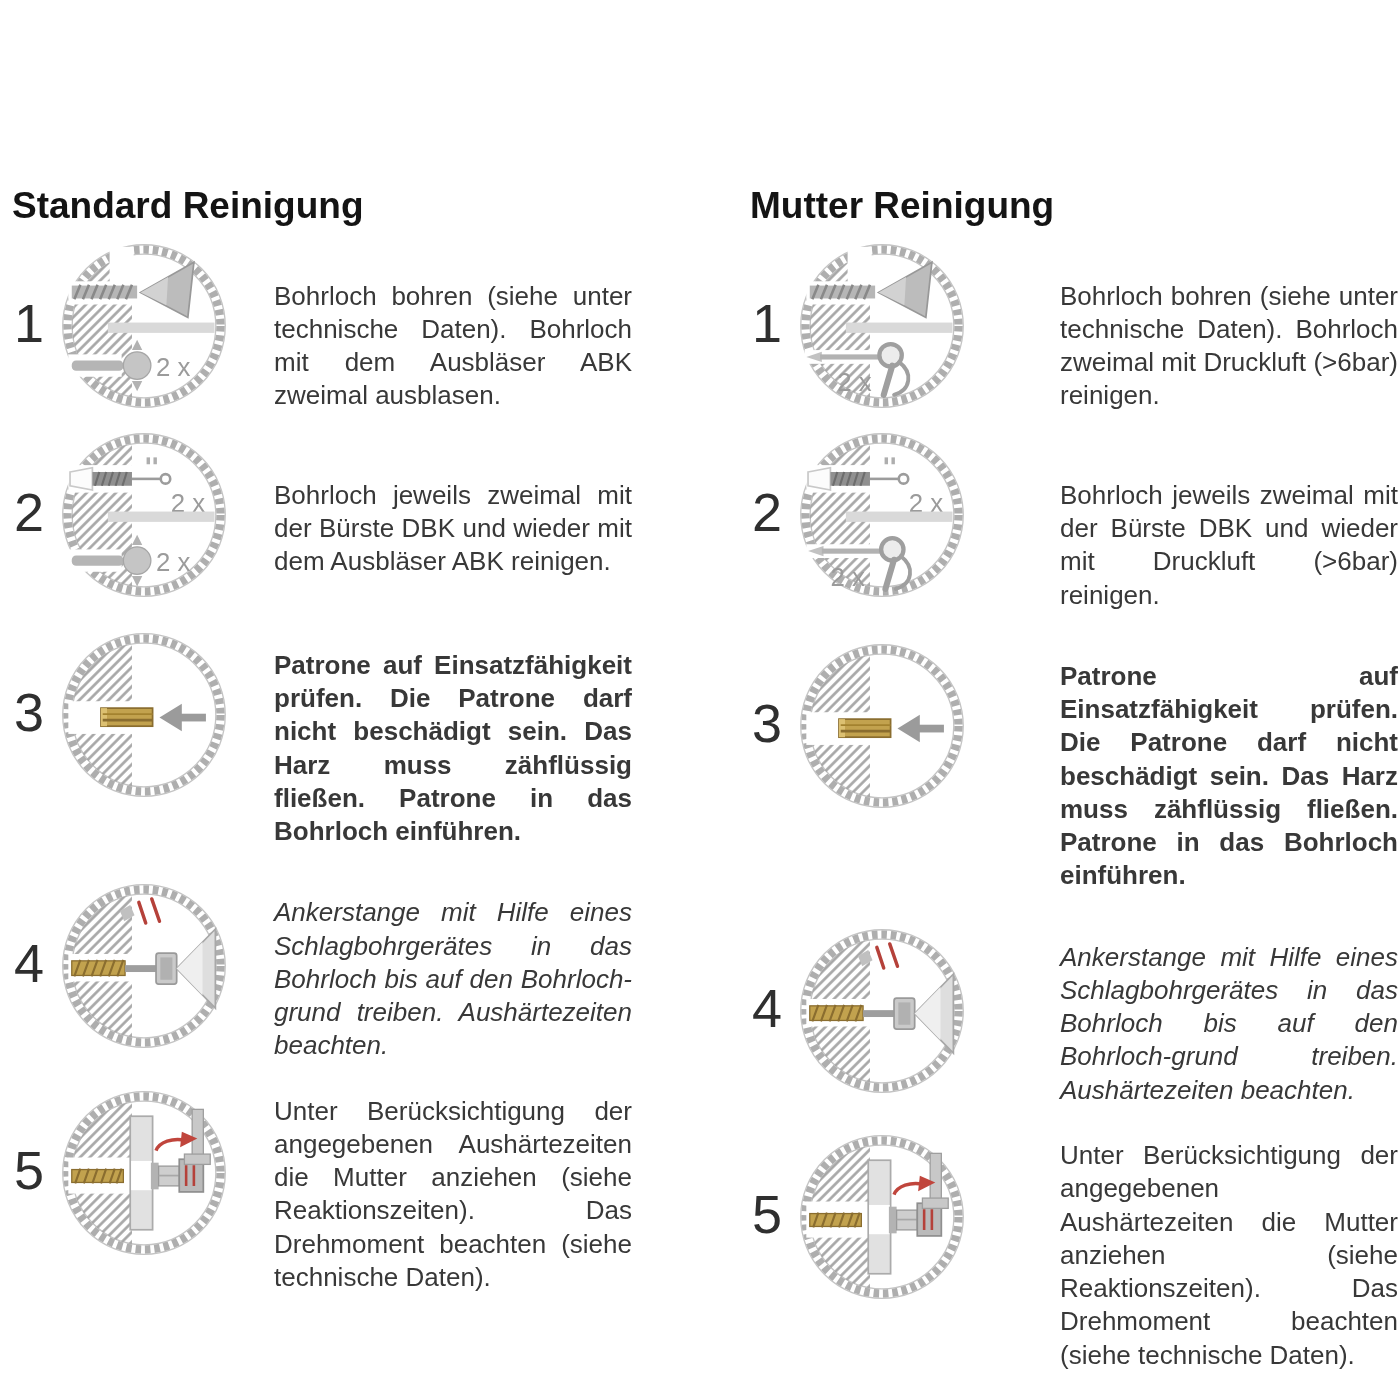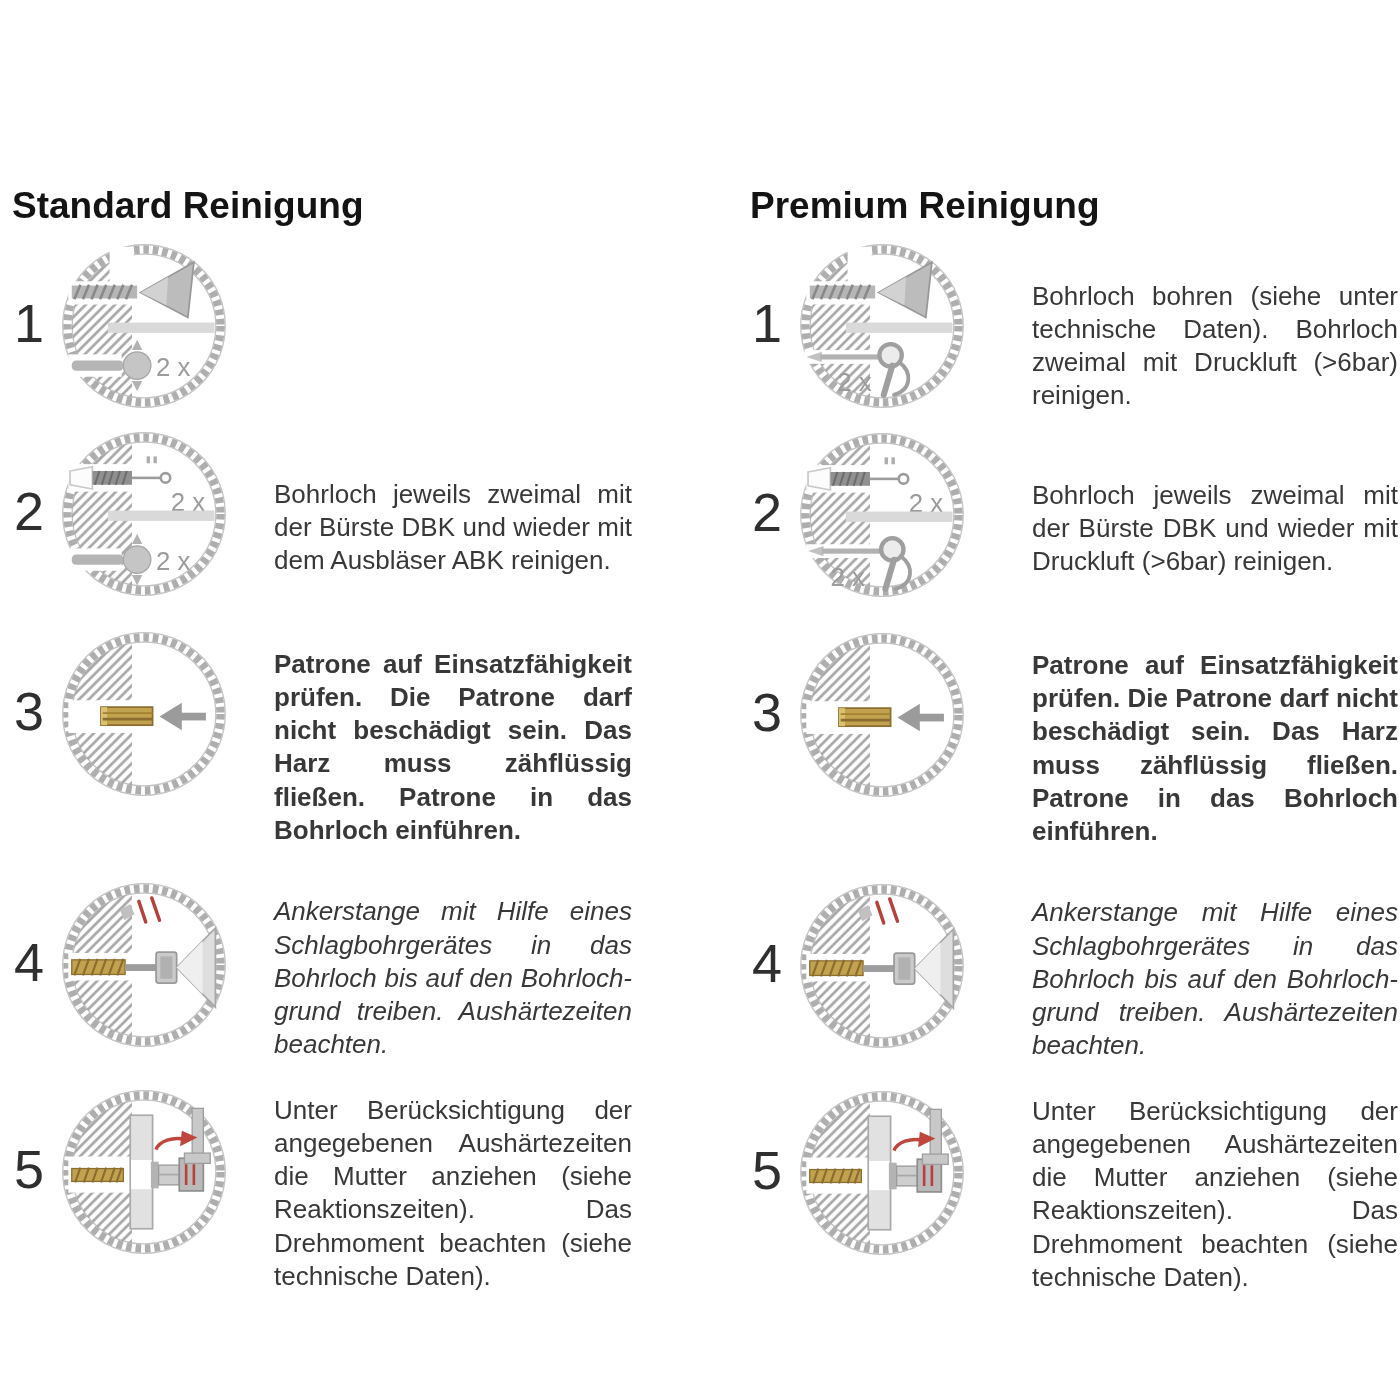--- a/index.html
+++ b/index.html
@@ -53,21 +53,21 @@
     display: block;
   }
   .step-text {
     flex: 1;
     margin: 0 0 0 44px;
     font-size: 26px;
     line-height: 1.28;
     color: #383838;
     text-align: justify;
   }
-  .col.right .step-text { margin-left: 64px; }
+  .col.right .step-text { margin-left: 92px; }
   .t1 { padding-top: 40px; }
   .t2 { padding-top: 50px; }
   .t3 { padding-top: 20px; font-weight: bold; }
   .t4 { padding-top: 16px; font-style: italic; }
   .t5 { padding-top: 8px;  }
   .xlabel {
     font-size: 30px;
     fill: #9b9b9b;
     font-family: "Liberation Sans", "DejaVu Sans", sans-serif;
   }
@@ -186,20 +186,21 @@
 
     <div class="step m1">
       <div class="step-number">1</div>
       <svg class="step-icon" viewBox="0 0 200 200">
         <use href="#g-base"></use>
           <use href="#g-drillcone"></use>
           <use href="#g-midbar"></use>
         <use href="#g-blower" transform="translate(92,146)"></use>
         <text class="xlabel" x="114" y="158">2 x</text>
       </svg>
+      <p class="step-text t1">Bohrloch bohren (siehe unter technische Daten). Bohrloch mit dem Ausbläser ABK zweimal ausblasen.</p>
     </div>
 
     <div class="step m2">
       <div class="step-number">2</div>
       <svg class="step-icon" viewBox="0 0 200 200">
         <use href="#g-base"></use>
           <use href="#g-brush"></use>
         <text class="xlabel" x="131" y="97">2 x</text>
         <use href="#g-midbar"></use>
         <use href="#g-blower" transform="translate(92,153)"></use>
@@ -230,21 +231,21 @@
       <div class="step-number">5</div>
       <svg class="step-icon" viewBox="0 0 200 200">
         <use href="#g-base"></use>
           <use href="#g-nut"></use>
       </svg>
       <p class="step-text t5">Unter Berücksichtigung der angegebenen Aushärtezeiten die Mutter anziehen (siehe Reaktionszeiten). Das Drehmoment beachten (siehe technische Daten).</p>
     </div>
   </section>
 
   <section class="col right">
-    <h2 class="col-title">Premium Reinigung</h2>
+    <h2 class="col-title">Mutter Reinigung</h2>
 
     <div class="step m1">
       <div class="step-number">1</div>
       <svg class="step-icon" viewBox="0 0 200 200">
         <use href="#g-base"></use>
           <use href="#g-drillcone"></use>
           <use href="#g-midbar"></use>
         <use href="#g-airgun" transform="translate(96,136)"></use>
         <text class="xlabel" x="48" y="176">2 x</text>
       </svg>

